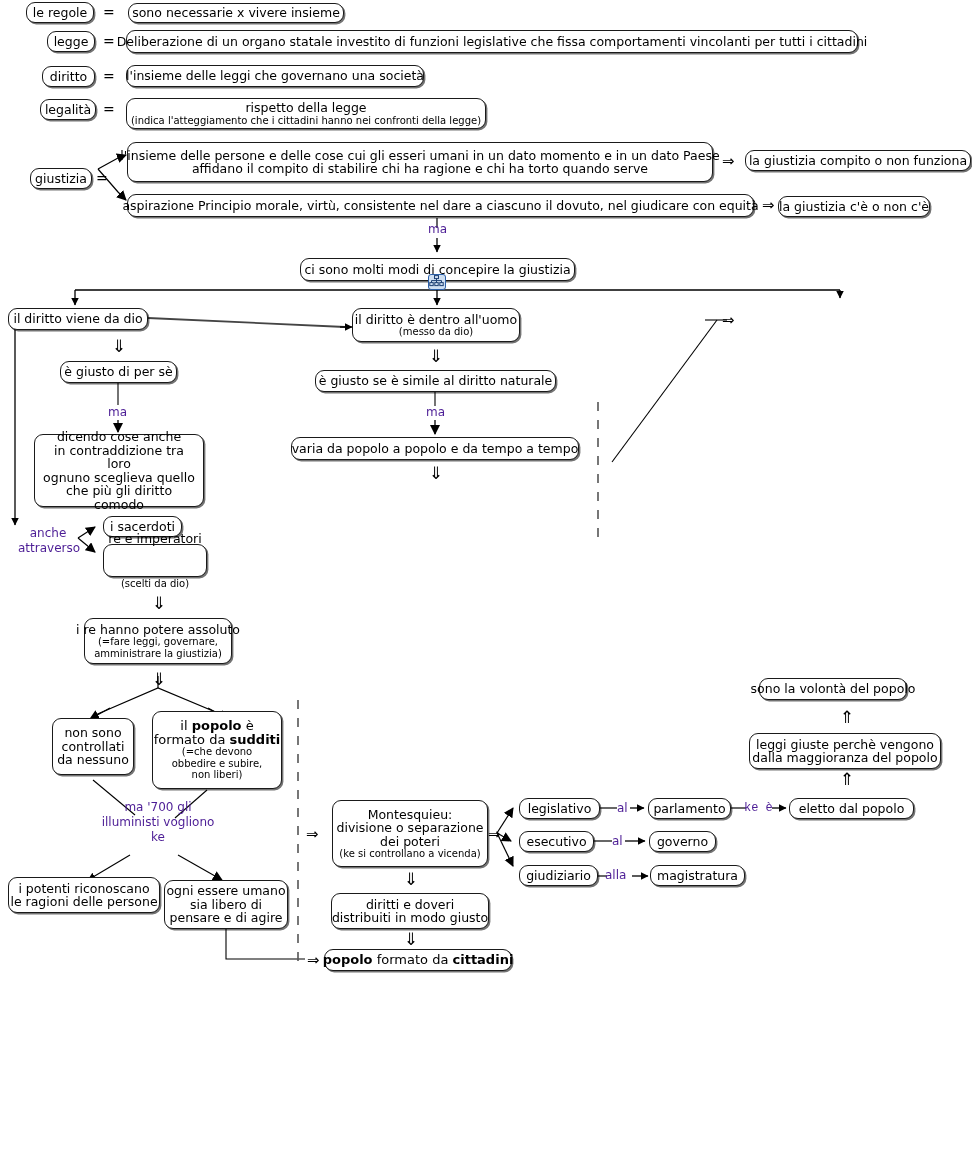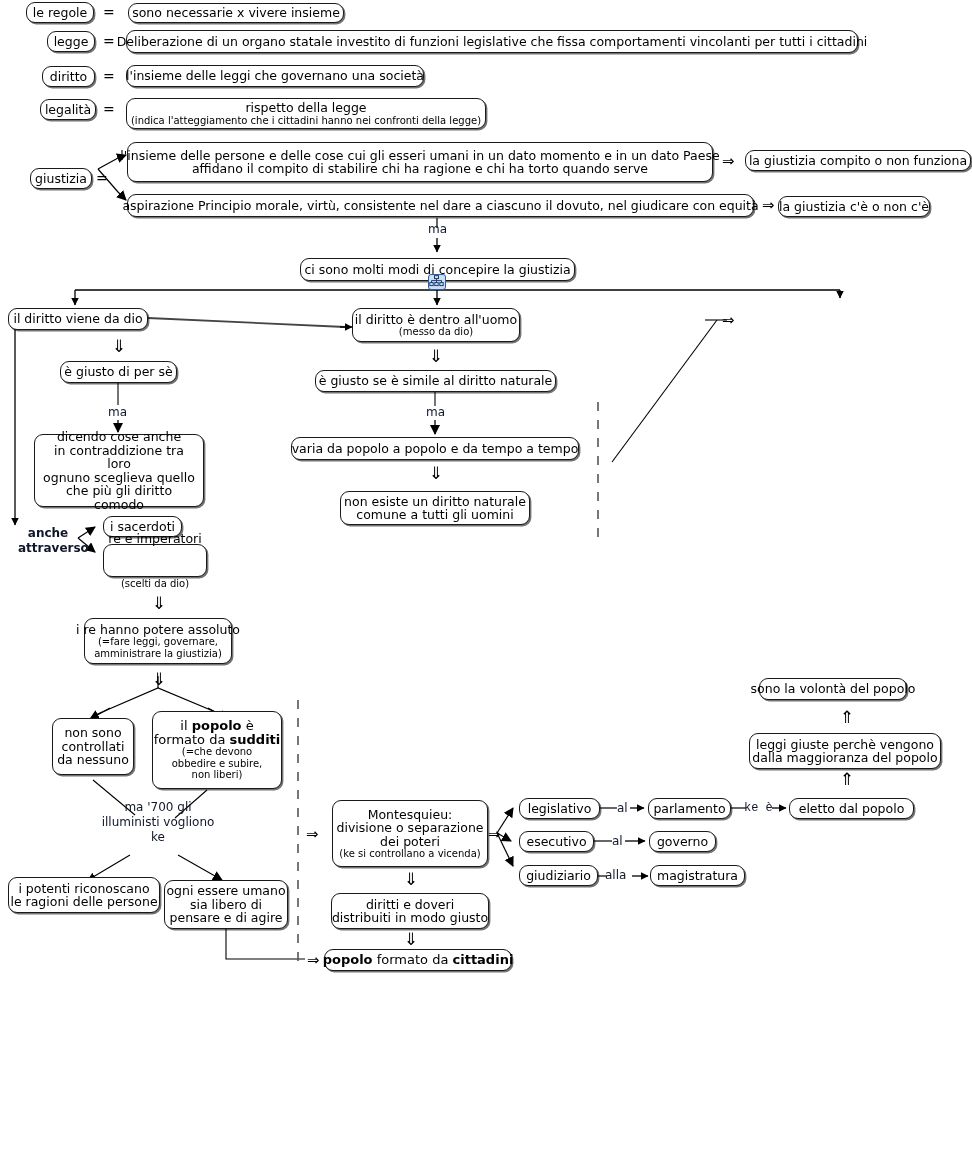--- a/index.html
+++ b/index.html
@@ -50,21 +50,21 @@
     line-height: 14px;
     color: #000;
     font-family: "DejaVu Sans", "Liberation Sans", sans-serif;
   }
   .glyph.dbl { font-size: 15px; }
   .glyph.dblv { font-size: 17px; }
   .lbl {
     position: absolute;
     font-size: 12px;
     line-height: 14px;
-    color: #0f172a;
+    color: #4c1d95;
     text-align: center;
     white-space: nowrap;
   }
   .lbl.multi { white-space: normal; line-height: 15px; }
 
   svg.lines {
     position: absolute;
     left: 0; top: 0;
     width: 972px;
     height: 1157px;
@@ -244,21 +244,21 @@
     <span>è giusto di per sè</span>
   </div>
   <div class="lbl" style="left:108px; top:405px;">ma</div>
   <div class="node wrap" style="left:34px; top:434px; width:170px; height:73px;">
     <span class="l2">dicendo cose anche</span>
     <span class="l2">in contraddizione tra loro</span>
     <span class="l2">ognuno sceglieva quello</span>
     <span class="l2">che più gli diritto comodo</span>
   </div>
 
-  <div class="lbl multi" style="left:18px; top:526px; width:60px; text-align:center;font-weight:bold;">
+  <div class="lbl multi" style="left:18px; top:526px; width:60px; text-align:center;">
     <span class="l2">anche</span>
     <span class="l2">attraverso</span>
   </div>
   <div class="node" style="left:103px; top:516px; width:79px; height:21px;">
     <span>i sacerdoti</span>
   </div>
   <div class="node" style="left:103px; top:544px; width:104px; height:33px;gap:32px;">
     <span class="l2">re e imperatori</span>
     <span class="sub">(scelti da dio)</span>
   </div>
@@ -269,24 +269,20 @@
   </div>
   <div class="glyph dblv" style="left:429px; top:349px;">⇓</div>
   <div class="node" style="left:315px; top:370px; width:241px; height:22px;text-align:right;">
     <span>è giusto se è simile al diritto naturale</span>
   </div>
   <div class="lbl" style="left:426px; top:405px;">ma</div>
   <div class="node" style="left:291px; top:437px; width:288px; height:23px;">
     <span>varia da popolo a popolo e da tempo a tempo</span>
   </div>
   <div class="glyph dblv" style="left:429px; top:466px;">⇓</div>
-  <div class="node" style="left:340px; top:491px; width:190px; height:34px;">
-    <span class="l2">non esiste un diritto naturale</span>
-    <span class="l2">comune a tutti gli uomini</span>
-  </div>
 
   <div class="glyph dbl" style="left:722px; top:313px;">⇒</div>
 
   <div class="glyph dblv" style="left:152px; top:596px;">⇓</div>
   <div class="node" style="left:84px; top:618px; width:148px; height:46px;">
     <span class="l2">i re hanno potere assoluto</span>
     <span class="sub">(=fare leggi, governare,</span>
     <span class="sub">amministrare la giustizia)</span>
   </div>
   <div class="glyph dblv" style="left:152px; top:672px;">⇓</div>

